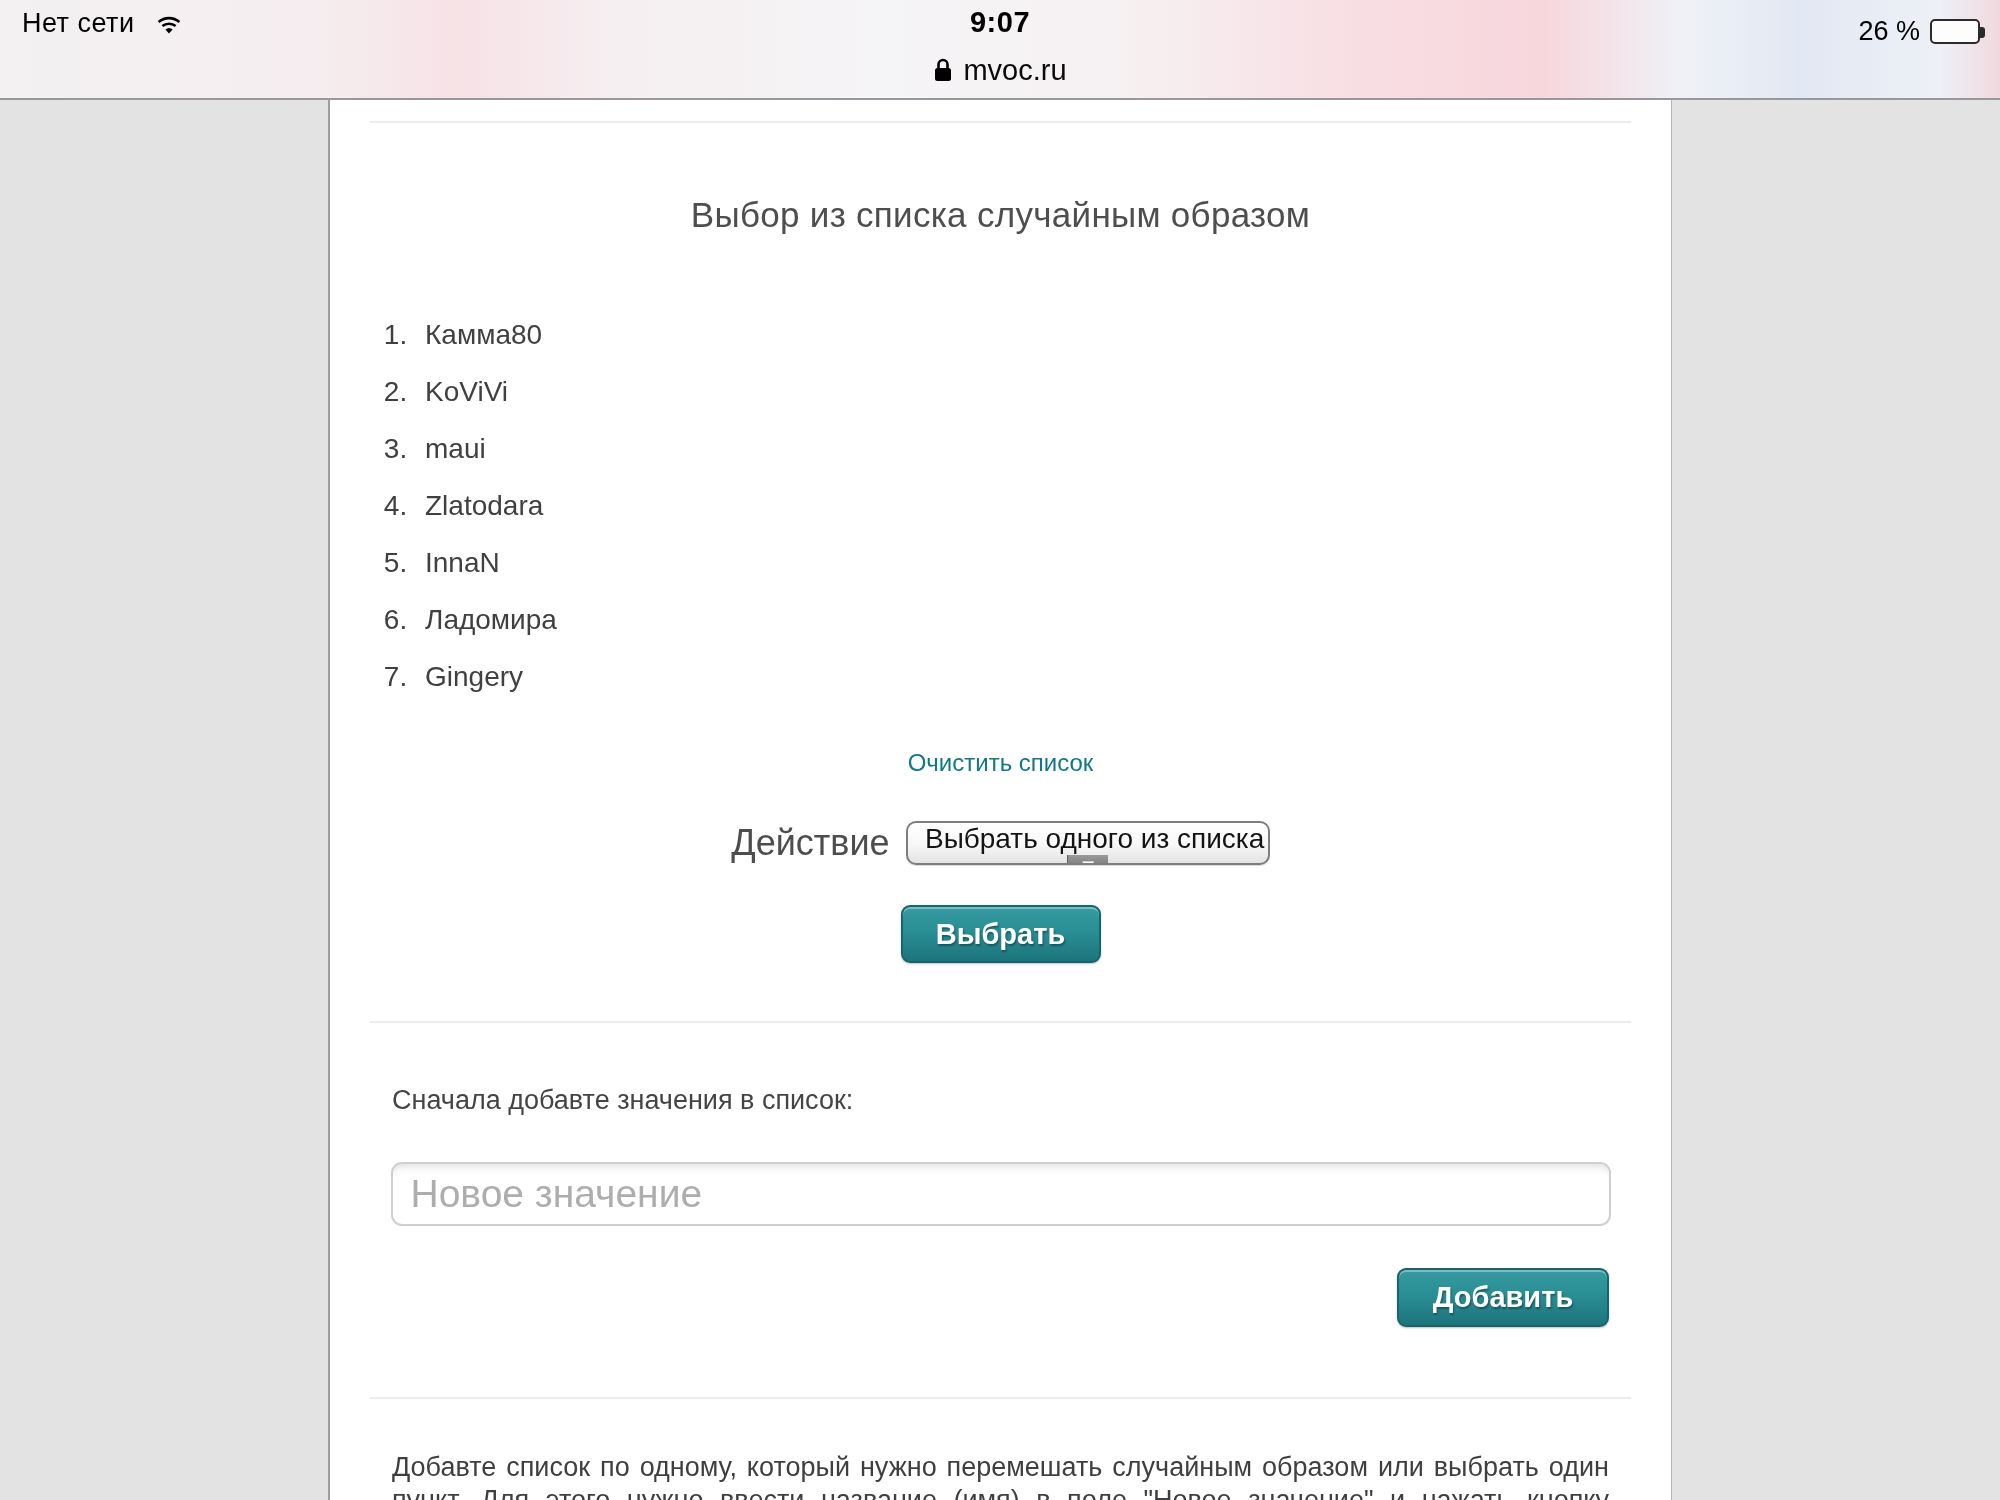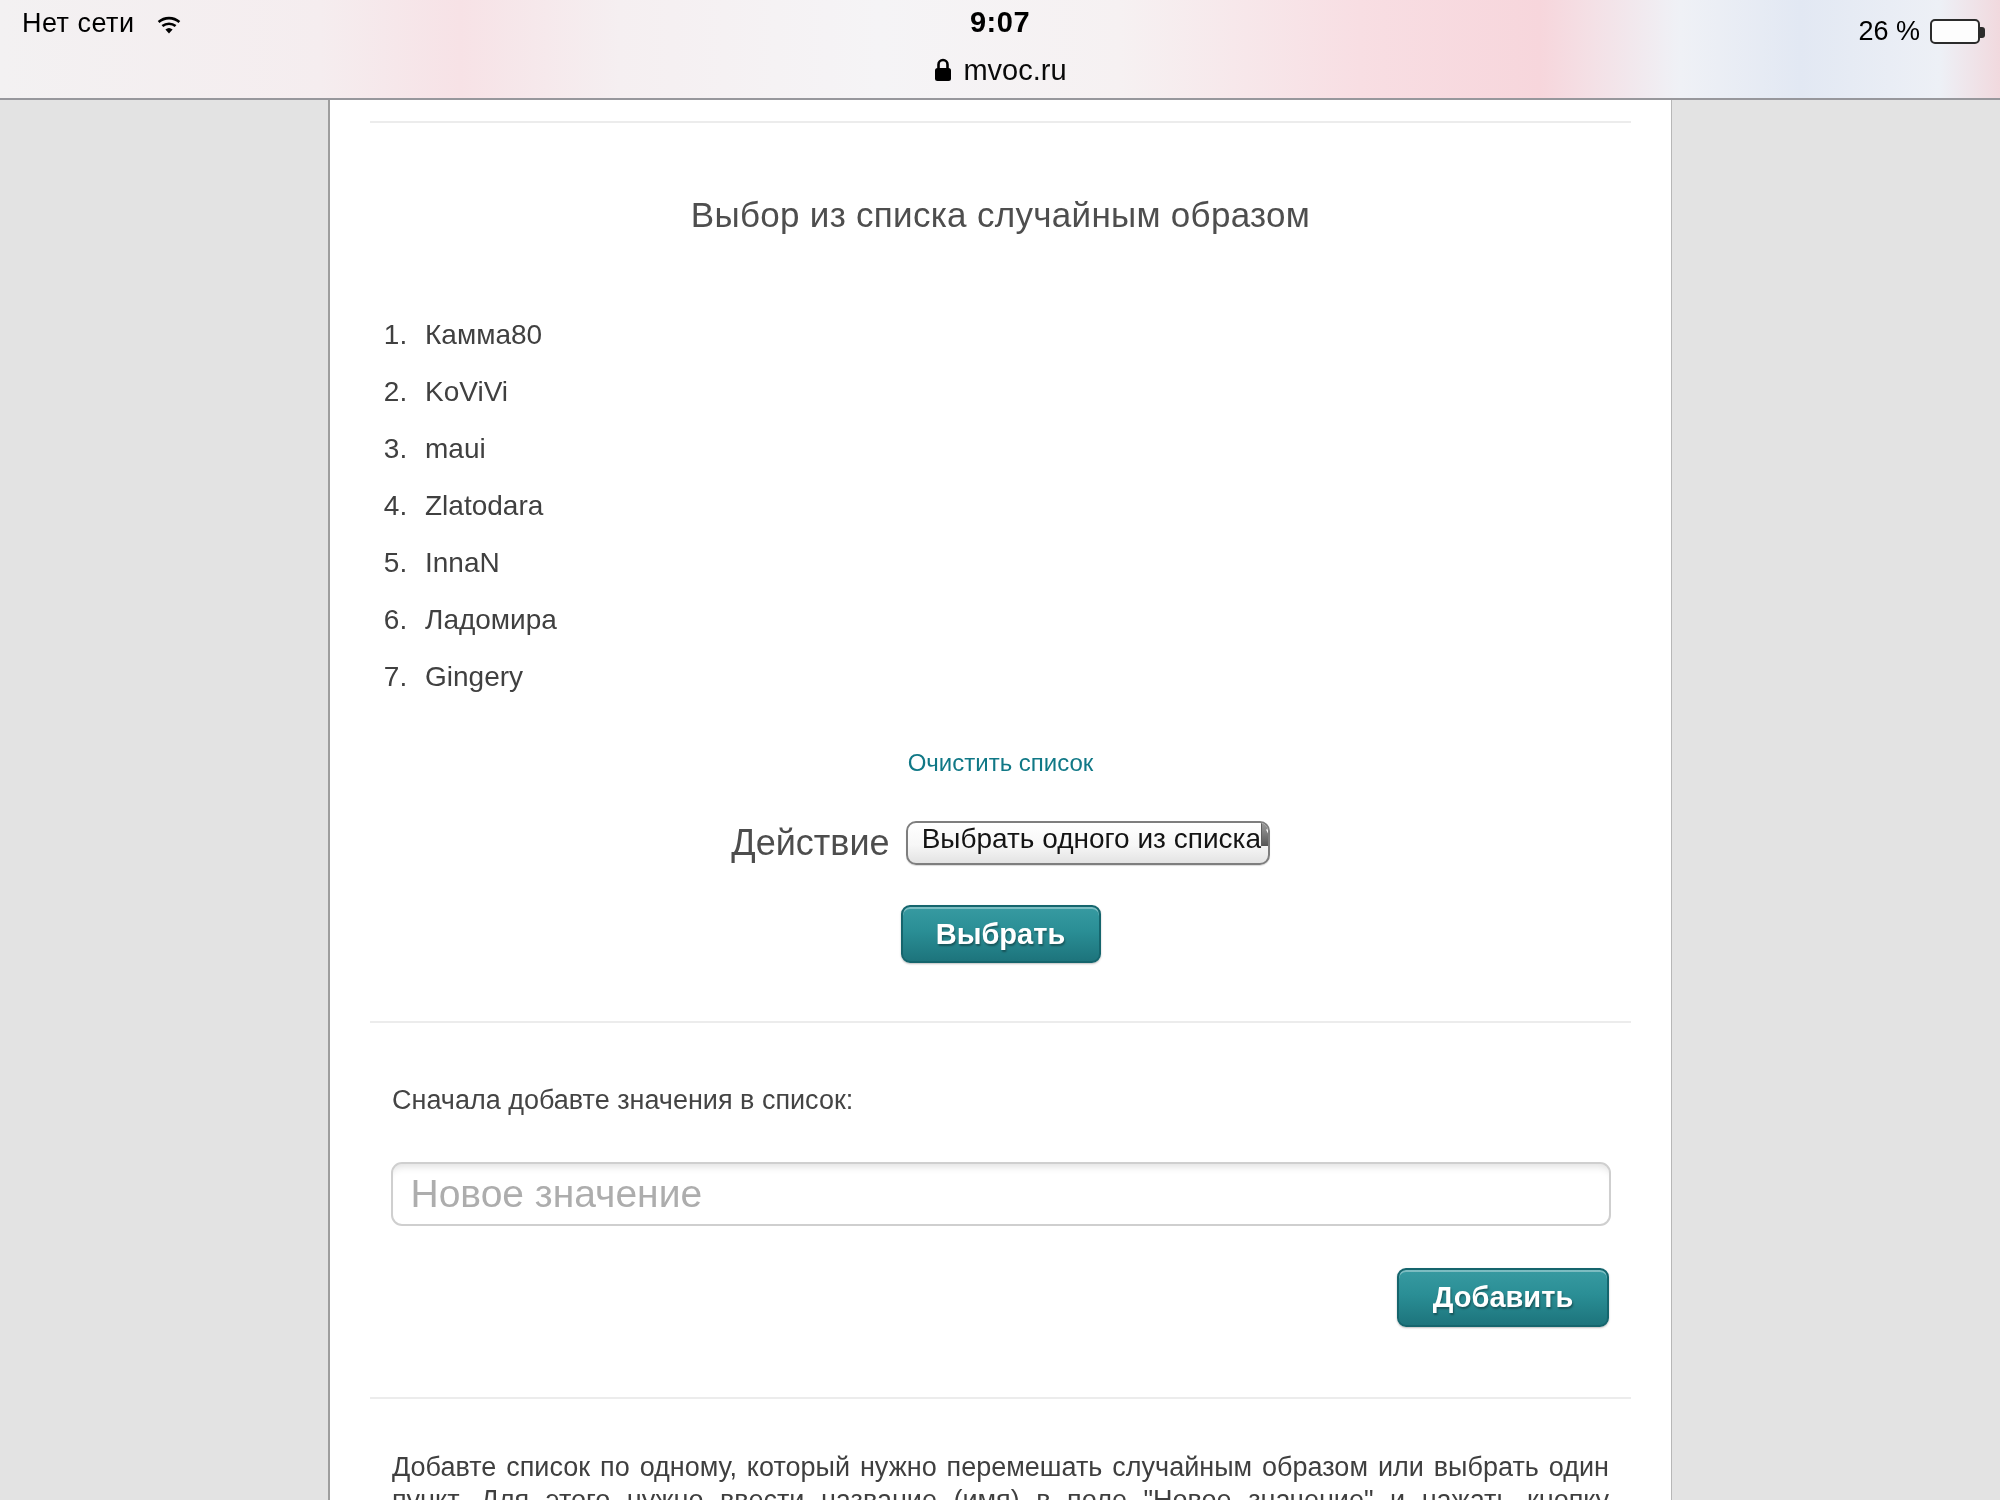--- a/index.html
+++ b/index.html
@@ -78,26 +78,27 @@
 
   .clear-link-row { text-align: center; margin-top: 56px; }
   .clear-link { font-size: 24px; color: #107886; text-decoration: none; cursor: pointer; }
 
   .action-row {
     margin-top: 44px;
     display: flex; align-items: center; justify-content: center;
   }
   .action-label { font-size: 36px; color: #4d4d4d; margin-right: 16px; }
   .ios-select {
-    display: inline-flex; align-items: flex-start;
+    display: inline-flex; align-items: center;
     width: 364px; height: 44px;
     border: 2px solid #7e7e7e; border-radius: 10px;
     background: linear-gradient(#ffffff 0%, #f7f7f7 55%, #e3e3e3 100%);
     overflow: hidden; cursor: pointer;
     box-shadow: 0 1px 1px rgba(0,0,0,0.15);
+    flex-direction: column;
   }
   .ios-select-text {
     flex: 1; display: flex; align-items: center; padding-left: 14px;
     font-size: 28px; color: #141414; white-space: nowrap;
   }
   .ios-select-arrow {
     width: 41px; display: flex; align-items: center; justify-content: center;
     background: linear-gradient(#9a9a9a 0%, #7a7a7a 50%, #565656 100%);
     border-left: 1px solid #5e5e5e;
     color: #fff; font-size: 20px;

